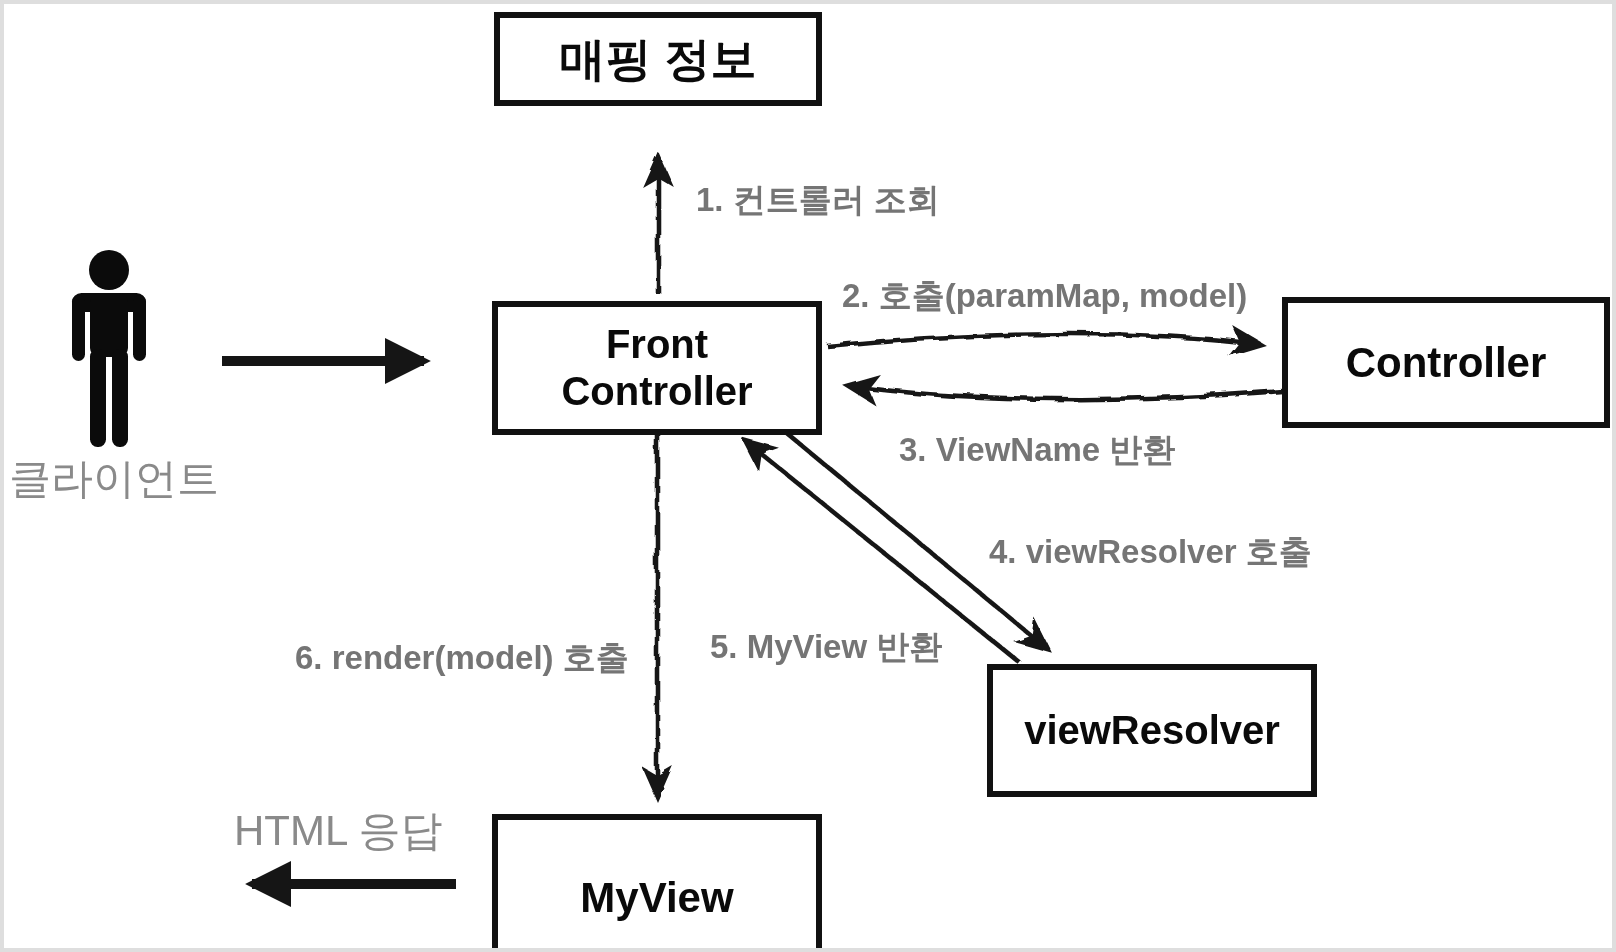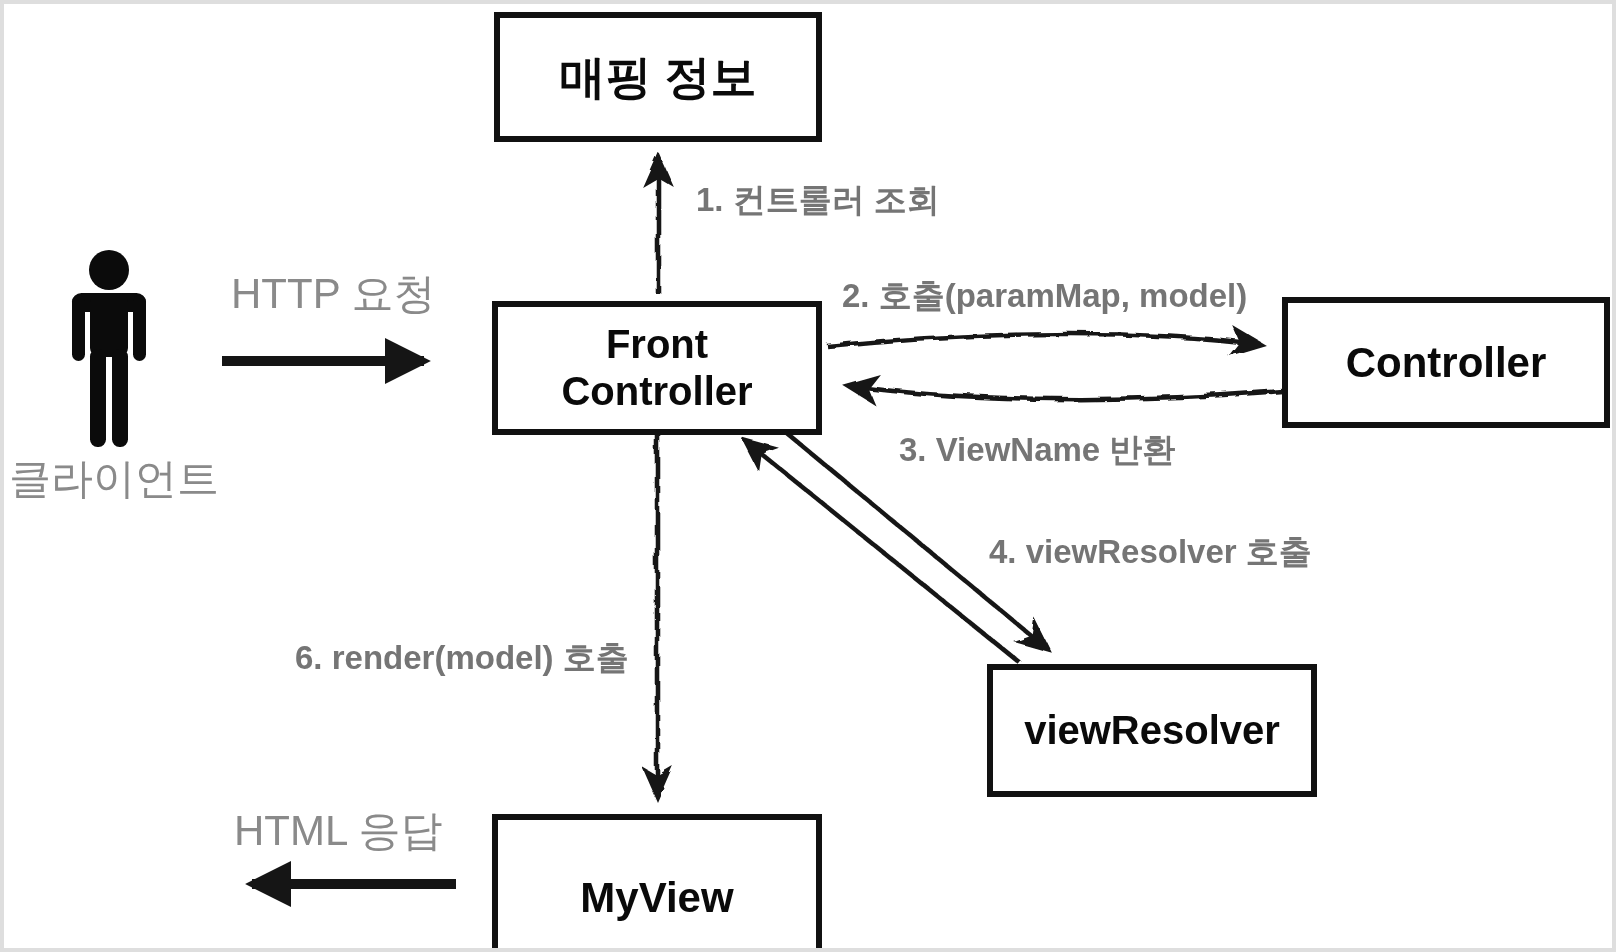--- a/index.html
+++ b/index.html
@@ -109,51 +109,51 @@
       <circle cx="45" cy="21" r="20"></circle>
       <rect x="8" y="44" width="74" height="19" rx="9.5"></rect>
       <rect x="26" y="44" width="38" height="64" rx="9"></rect>
       <rect x="8" y="46" width="13" height="66" rx="6.5"></rect>
       <rect x="69" y="46" width="13" height="66" rx="6.5"></rect>
       <rect x="26" y="100" width="16" height="98" rx="7.5"></rect>
       <rect x="48" y="100" width="16" height="98" rx="7.5"></rect>
     </svg>
   </div>
 
-  <div class="box" style="left:490px; top:8px; width:328px; height:130px; font-size:46px;">
+  <div class="box" style="left:490px; top:8px; width:328px; height:94px; font-size:46px;">
     <span class="bl">매핑 정보</span>
   </div>
 
   <div class="box" style="left:488px; top:289px; width:330px; height:134px; font-size:40px;margin-top:8px;">
     <span class="bl">Front</span>
     <span class="bl">Controller</span>
   </div>
 
   <div class="box" style="left:1278px; top:293px; width:328px; height:131px; font-size:42px;">
     <span class="bl">Controller</span>
   </div>
 
   <div class="box" style="left:983px; top:660px; width:330px; height:133px; font-size:40px;">
     <span class="bl">viewResolver</span>
   </div>
 
   <div class="box" style="left:488px; top:810px; width:330px; height:167px; font-size:42px;">
     <span class="bl">MyView</span>
   </div>
 
-  <div class="lbl plain" style="left:227px; top:262px;">HTTP 요청</div>
 
   <div class="lbl plain" style="left:230px; top:799px;">HTML 응답</div>
 
   <div class="lbl plain" style="left:5px; top:447px;">클라이언트</div>
 
   <div class="lbl step" style="left:692px; top:174px;">1. 컨트롤러 조회</div>
 
   <div class="lbl step" style="left:838px; top:270px;">2. 호출(paramMap, model)</div>
 
   <div class="lbl step" style="left:895px; top:424px;">3. ViewName 반환</div>
 
   <div class="lbl step" style="left:985px; top:526px;">4. viewResolver 호출</div>
 
+  <div class="lbl step" style="left:706px; top:621px;">5. MyView 반환</div>
 
   <div class="lbl step" style="left:291px; top:632px;">6. render(model) 호출</div>
 
 </div>
 
 </body></html>

